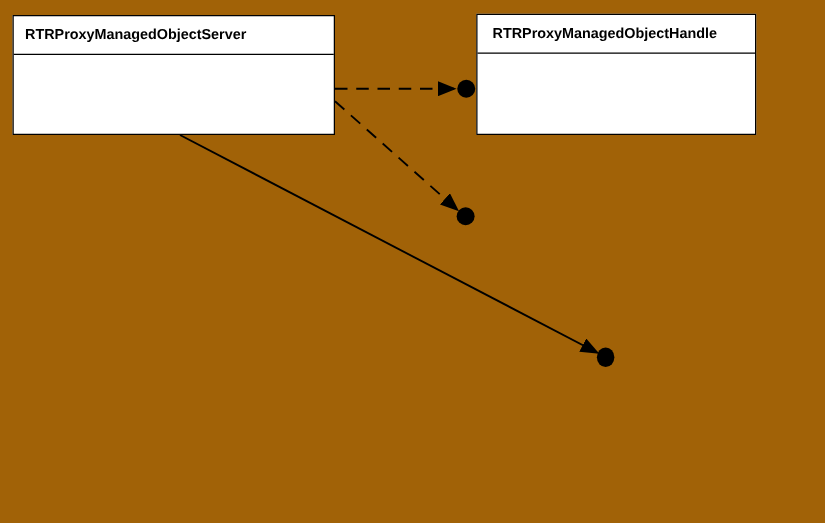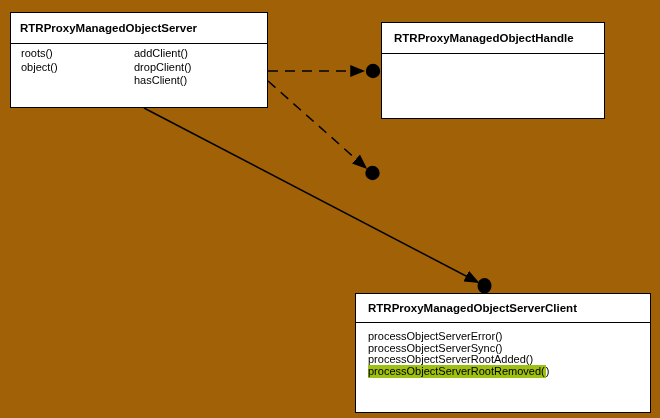--- a/index.html
+++ b/index.html
@@ -42,21 +42,21 @@
   .cls-body {
     font-size: 11px;
     white-space: nowrap;
   }
   
   #box-server { left: 10px; top: 12px; width: 258px; height: 96px; }
   #box-server .cls-title { height: 31px; padding-left: 9px; }
   #box-server .cls-body { display: flex; padding: 3px 0 0 10px; line-height: 13.5px; }
   #box-server .col-left { width: 113px; }
   
-  #box-handle { left: 381px; top: 22px; width: 224px; height: 97px; }
+  #box-handle { left: 381px; top: 11px; width: 224px; height: 97px; }
   #box-handle .cls-title { height: 31px; padding-left: 12px; }
   
   #box-object { left: 381px; top: 131px; width: 225px; height: 78px; }
   #box-object .cls-title { height: 27px; padding-left: 12px; }
   
   #box-client { left: 355px; top: 293px; width: 296px; height: 120px; }
   #box-client .cls-title { height: 29px; padding-left: 12px; }
   #box-client .cls-body { padding: 8px 0 0 12px; line-height: 11.6px; }
   .hl {
     padding: 0 1px 1px 0;
@@ -79,44 +79,22 @@
 
     <line x1="268" y1="81" x2="365.5" y2="167.5" stroke="#000000" stroke-width="1.5" stroke-dasharray="10 7" marker-end="url(#arrowhead)"></line>
     <circle cx="372.5" cy="173" r="7.2" fill="#000000"></circle>
 
     <line x1="144" y1="108" x2="477.5" y2="282" stroke="#000000" stroke-width="1.5" marker-end="url(#arrowhead)"></line>
     <ellipse cx="484.5" cy="285.8" rx="7" ry="7.8" fill="#000000"></ellipse>
   </svg>
 
   <div class="clsbox" id="box-server">
     <div class="cls-title">RTRProxyManagedObjectServer</div>
-    <div class="cls-body">
-      <div class="col-left">
-        <div>roots()</div>
-        <div>object()</div>
-      </div>
-      <div class="col-right">
-        <div>addClient()</div>
-        <div>dropClient()</div>
-        <div>hasClient()</div>
-      </div>
-    </div>
   </div>
 
   <div class="clsbox" id="box-handle">
     <div class="cls-title">RTRProxyManagedObjectHandle</div>
     <div class="cls-body"></div>
   </div>
 
 
-  <div class="clsbox" id="box-client">
-    <div class="cls-title">RTRProxyManagedObjectServerClient</div>
-    <div class="cls-body">
-      <div>processObjectServerError()</div>
-      <div>processObjectServerSync()</div>
-      <div>processObjectServerRootAdded()</div>
-      <div>
-        <span class="hl" style="background: rgb(158, 192, 17);">processObjectServerRootRemoved(</span><span>)</span>
-      </div>
-    </div>
-  </div>
 
 </div>
 
 </body></html>

